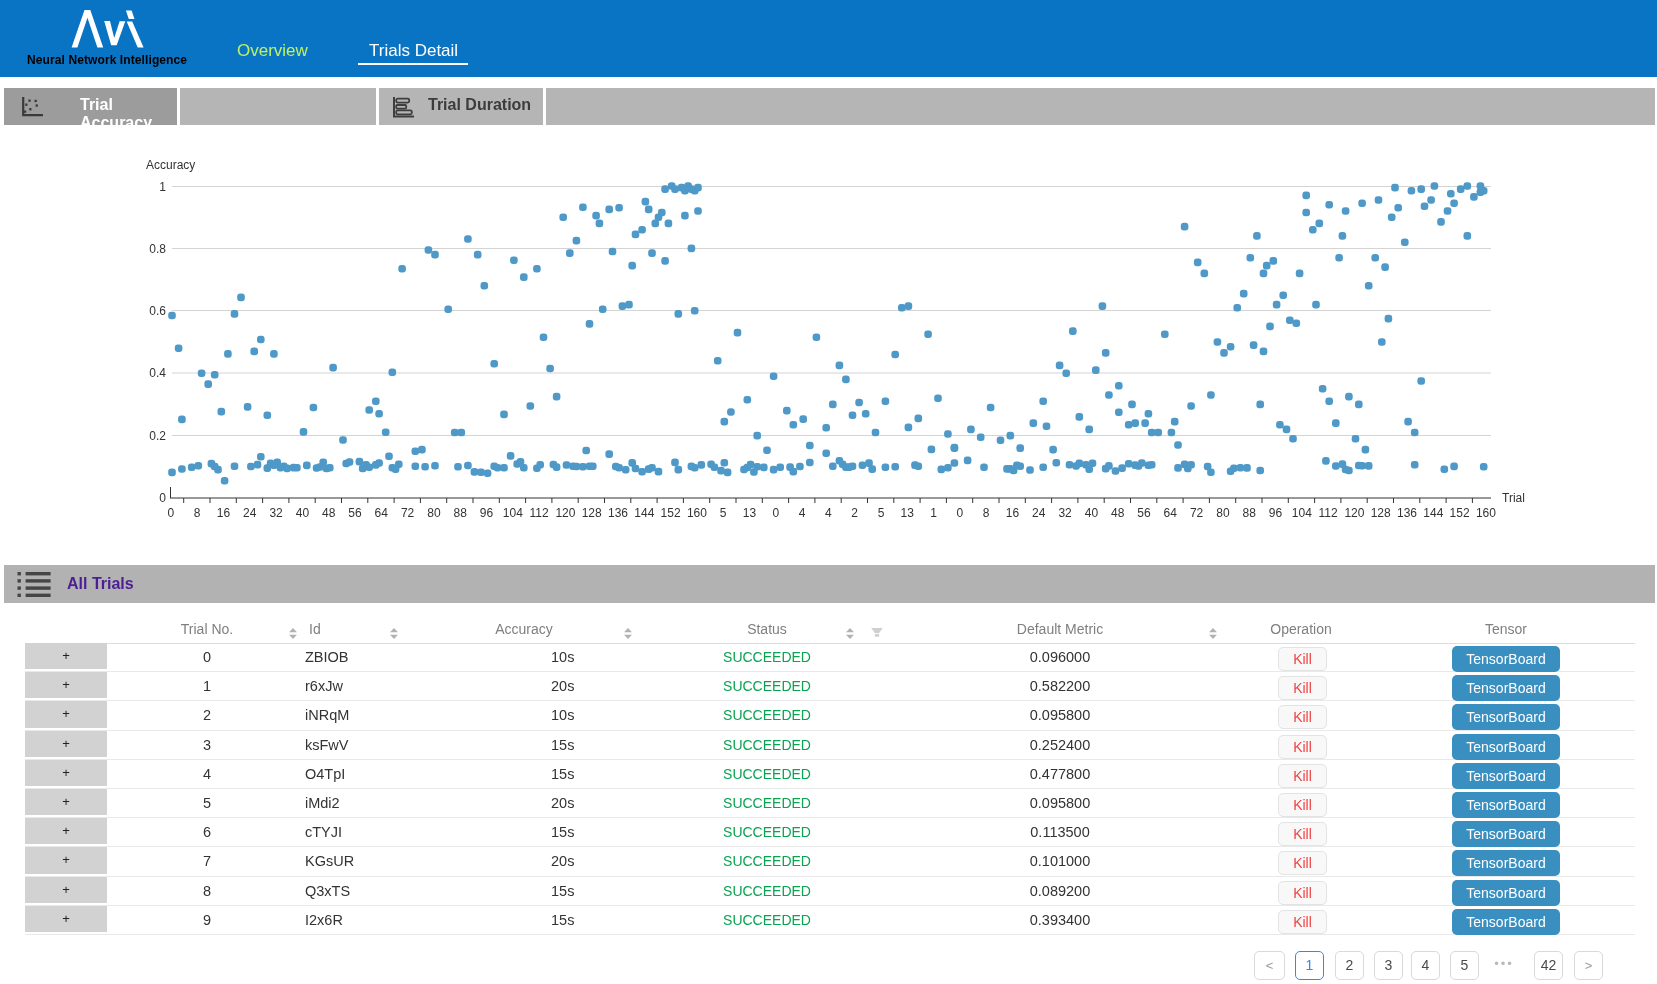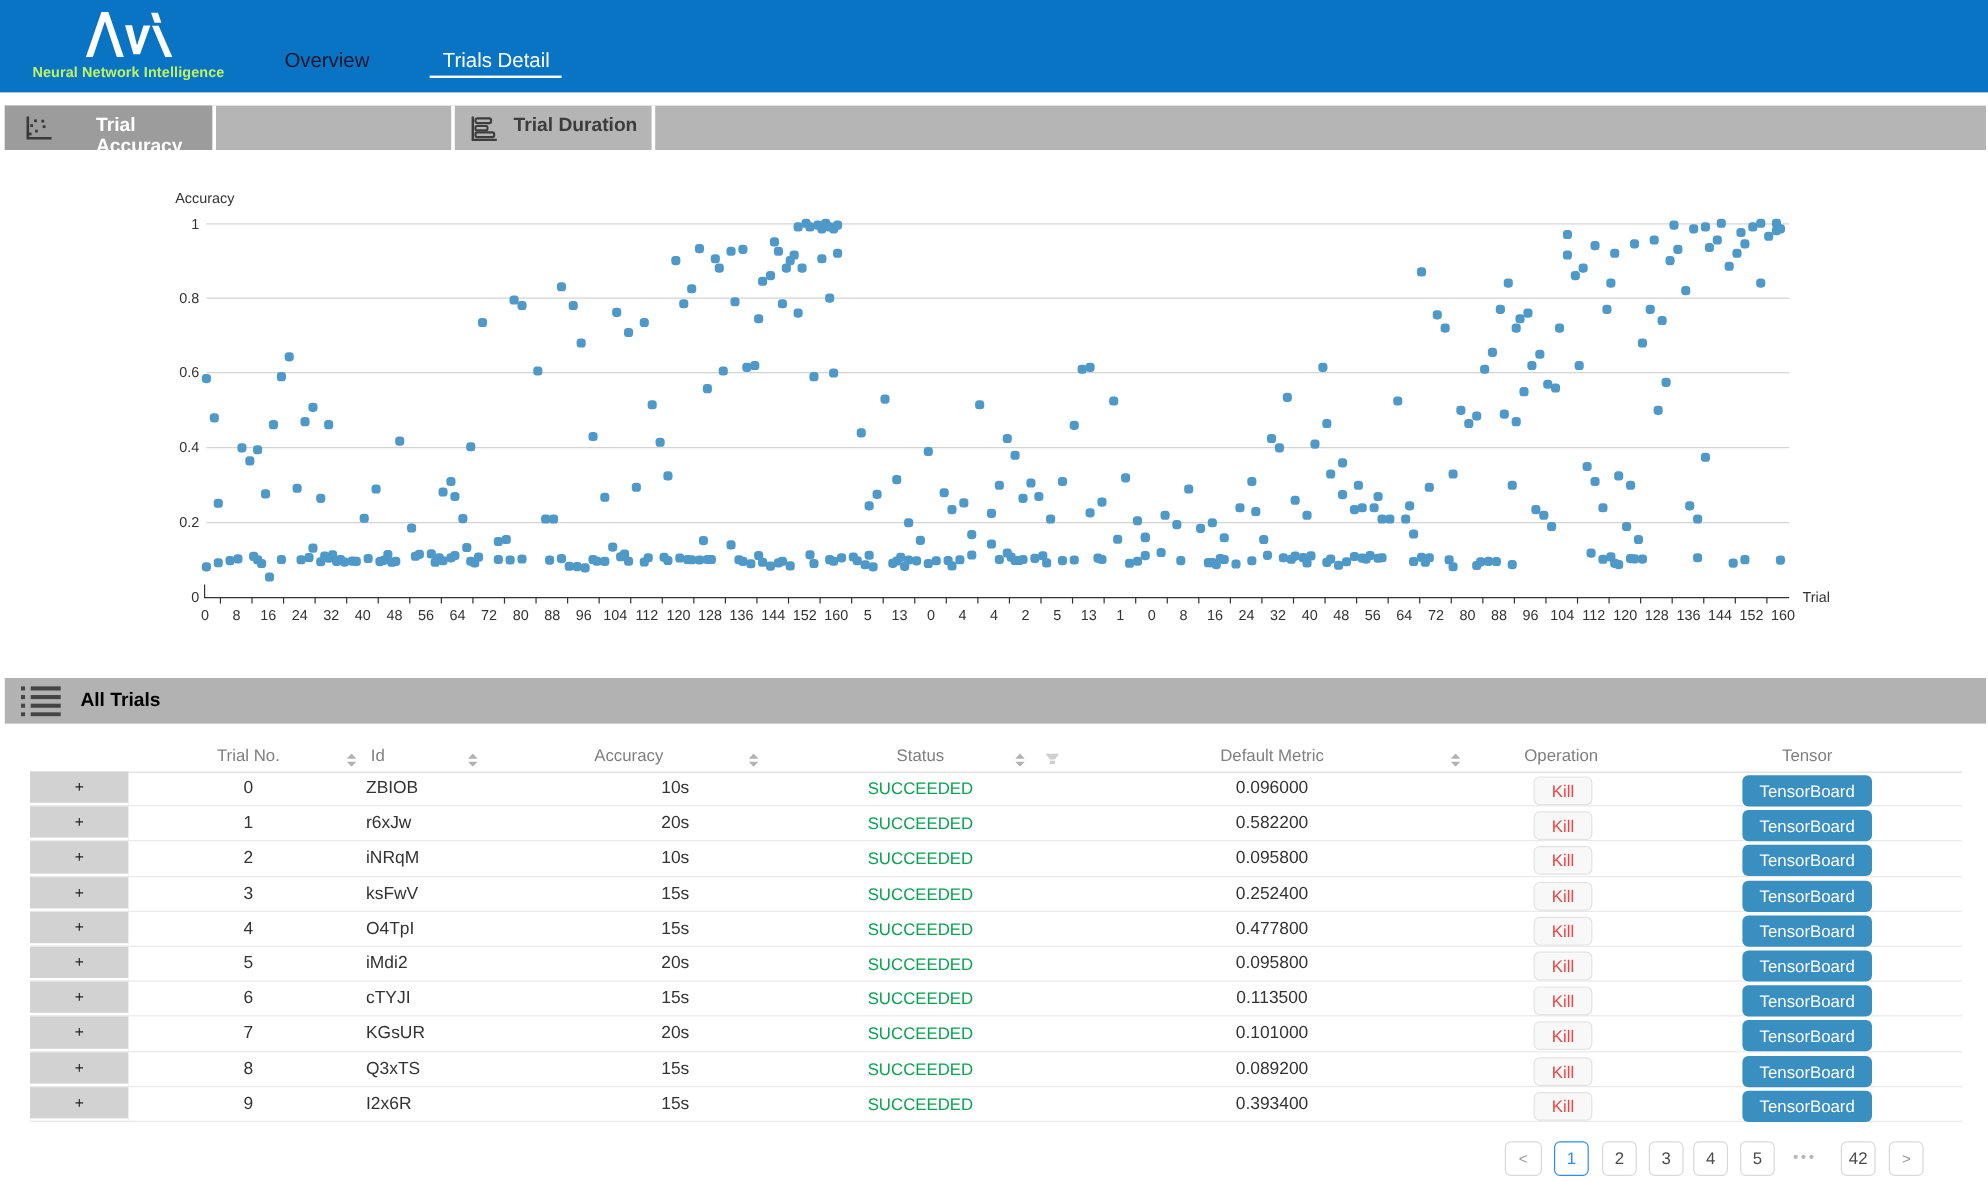--- a/index.html
+++ b/index.html
@@ -1,26 +1,26 @@
 <!DOCTYPE html>
 <html><head><meta charset="utf-8"><style>
 *{margin:0;padding:0;box-sizing:border-box;font-family:"Liberation Sans",sans-serif;}
 body{width:1657px;height:984px;position:relative;background:#fff;overflow:hidden;}
 .hdr{position:absolute;left:0;top:0;width:1657px;height:77px;background:#0a74c4;}
-.nnisub{position:absolute;left:27px;top:53px;color:#bef264;font-size:12px;font-weight:bold;letter-spacing:0.1px;}
-.ovw{position:absolute;left:237px;top:41px;color:#0f172a;font-size:17px;}
+.nnisub{position:absolute;left:27px;top:53px;color:#000000;font-size:12px;font-weight:bold;letter-spacing:0.1px;}
+.ovw{position:absolute;left:237px;top:41px;color:#bef264;font-size:17px;}
 .td1{position:absolute;left:369px;top:41px;color:#fff;font-size:17px;}
 .tdu{position:absolute;left:358px;top:63px;width:110px;height:2px;background:#fff;}
 .tabbar{position:absolute;left:4px;top:88px;width:1651px;height:37px;background:#b5b5b5;}
 .tab{position:absolute;top:0;height:37px;}
 .sep{position:absolute;top:0;width:3px;height:37px;background:#fff;}
 .tablab{font-size:16px;font-weight:bold;color:#3c3c3c;}
 .atab{background:#9c9c9c;}
 .alltrials{position:absolute;left:4px;top:565px;width:1651px;height:38px;background:#b2b2b2;}
-.alltxt{position:absolute;left:63px;top:10px;font-size:16px;font-weight:bold;color:#000000;}
+.alltxt{position:absolute;left:63px;top:10px;font-size:16px;font-weight:bold;color:#4c1d95;}
 .thead{position:absolute;left:25px;top:616px;width:1610px;height:28px;border-bottom:1px solid #dcdcdc;}
 .th{position:absolute;top:5px;font-size:14px;color:#7f7f7f;}
 .hicon{position:absolute;top:11.5px;}
 .row{position:absolute;left:25px;width:1610px;height:29.2px;border-bottom:1px solid #e9e9e9;}
 .pluscell{position:absolute;left:0;top:0;width:82px;height:100%;background:#d2d2d2;border-bottom:2px solid #fff;box-sizing:border-box;text-align:center;font-size:13px;color:#222;line-height:26px;}
 .c{position:absolute;top:0;font-size:14.5px;color:#333;line-height:29.2px;}
 .trialno{left:132px;width:100px;text-align:center;}
 .idc{left:280px;width:120px;text-align:left;padding-left:0;}
 .idc{left:280px;}
 .dur{left:526px;width:100px;}

